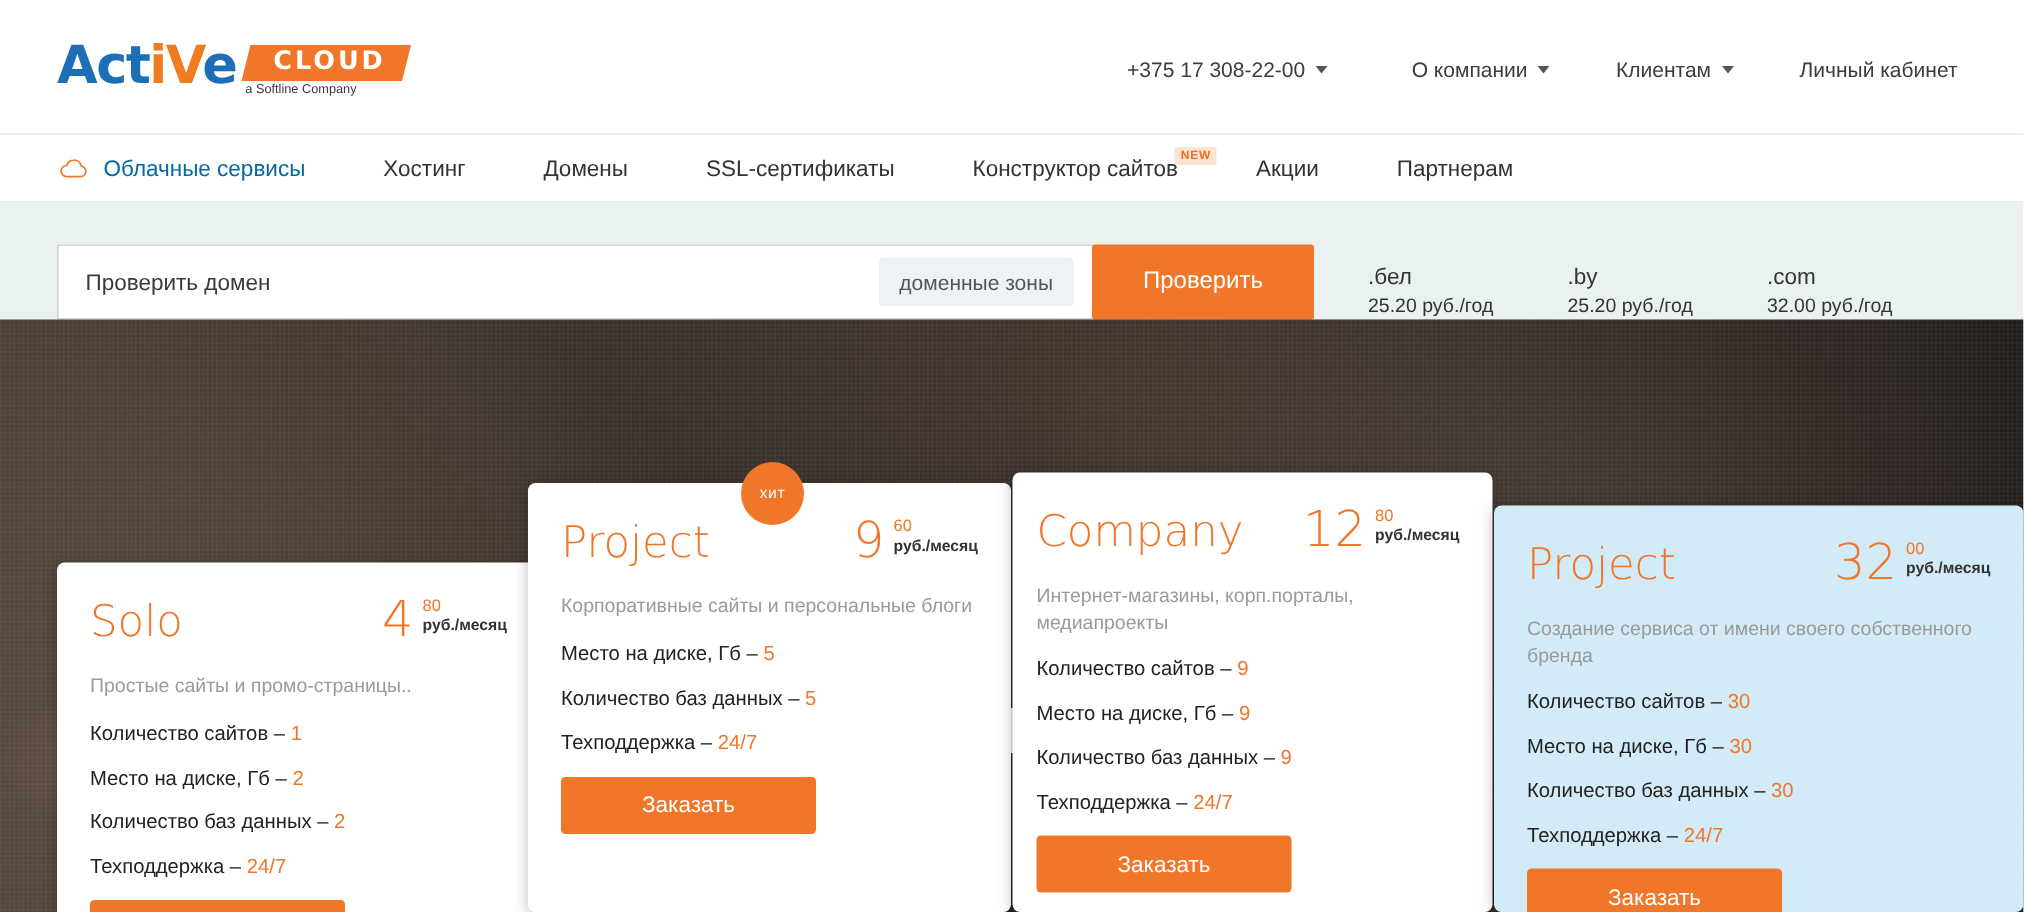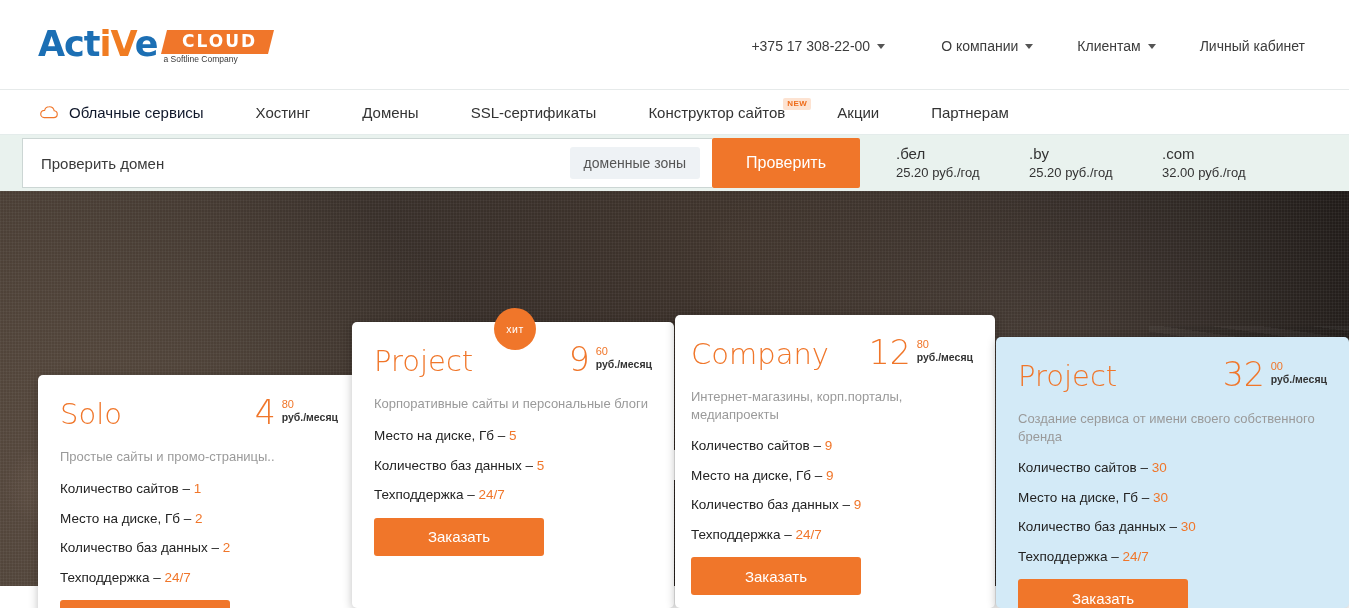--- a/index.html
+++ b/index.html
@@ -50,32 +50,32 @@
   .mainnav {
     position: relative; height: 45px; background: #fff;
     border-bottom: 1px solid #e4eceb; display: flex; align-items: center;
     padding-left: 38px;
   }
   .navitem {
     font-size: 15px; color: #333; padding: 0 26px; position: relative;
     display: flex; align-items: center; gap: 9px; cursor: pointer; white-space: nowrap;
   }
   .navitem:first-child { padding-left: 0; }
-  .navitem.active { color: #0f172a; }
+  .navitem.active { color: #0369a1; }
   .cloud-icon { display: inline-block; width: 22px; height: 14px; }
   .badge-new {
     position: absolute; right: 0; top: -6px;
     background: #fde3d2; color: #ef6c1a; font-size: 8px; font-weight: bold;
     padding: 1px 4px; border-radius: 2px; letter-spacing: 0.5px; line-height: 1.3;
   }
 
   
   .searchband {
-    position: relative; height: 56px; background: #e9f2ee;
-    display: flex; align-items: center; padding-left: 22px;
+    position: relative; height: 78px; background: #e9f2ee;
+    display: flex; align-items: flex-end; padding-left: 38px;
   }
   .searchbox {
     position: relative; width: 690px; height: 50px; background: #fff;
     border: 1px solid #ccd6d4; border-right: none; display: flex; align-items: center;
   }
   .searchbox input {
     flex: 1; border: none; outline: none; font-size: 15px; color: #444;
     padding: 0 18px; background: transparent; font-family: "Liberation Sans", sans-serif;
   }
   .searchbox input::placeholder { color: #3a3a3a; }

